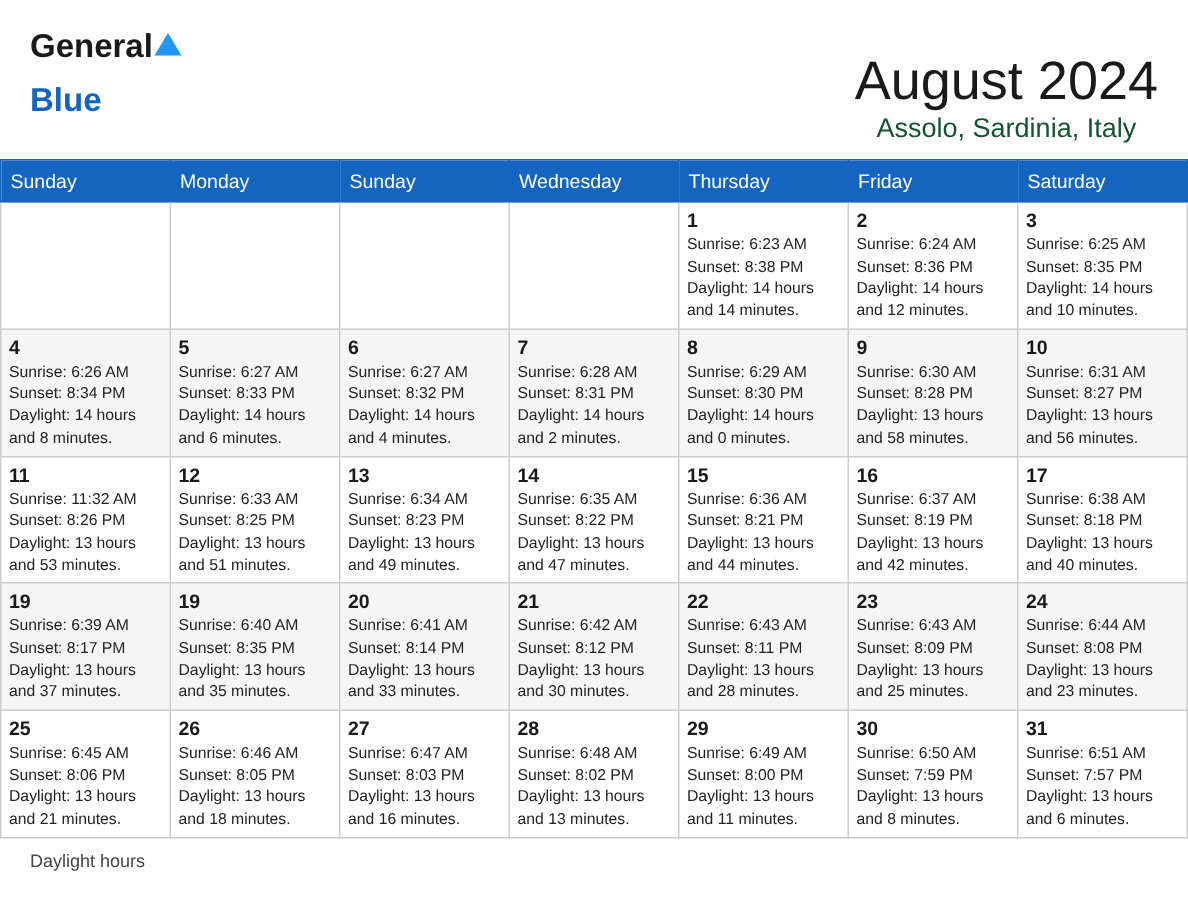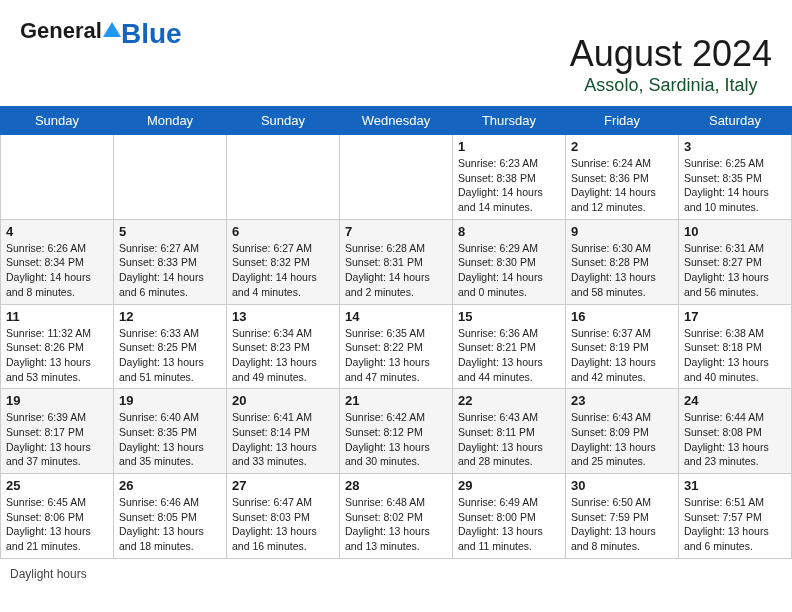--- a/index.html
+++ b/index.html
@@ -11,21 +11,23 @@
       padding: 0;
     }
     .header {
       display: flex;
       justify-content: space-between;
       align-items: flex-start;
       padding: 18px 20px 10px 20px;
     }
     .logo {
       display: flex;
+      flex-direction: column;
       align-items: flex-start;
+      gap: 10px;
     }
     .logo-row {
       display: flex;
       align-items: center;
     }
     .title-block {
       text-align: right;
     }
     .title-block .month-year {
       font-size: 36px;
@@ -39,21 +41,21 @@
       text-align: center;
     }
     .calendar {
       width: 100%;
       border-collapse: collapse;
       font-size: 11px;
     }
     .calendar th {
       background: #1565c0;
       color: #fff;
-      text-align: center;
+      text-align: left;
       padding: 6px 6px;
       font-size: 13px;
       font-weight: normal;
       border: 1px solid #1565c0;
     }
     .calendar td {
       border: 1px solid #ccc;
       vertical-align: top;
       padding: 4px 5px;
       width: calc(100% / 7);
@@ -70,21 +72,21 @@
       display: block;
       margin-bottom: 2px;
     }
     .day-info {
       font-size: 10.5px;
       color: #222;
       line-height: 1.4;
     }
     .empty { background: #fff !important; }
     .footer {
-      padding: 8px 10px;
+      padding: 8px 20px;
       font-size: 12px;
       color: #444;
     }
     .tri {
       display: inline-block;
       width: 0;
       height: 0;
       border-left: 9px solid transparent;
       border-right: 9px solid transparent;
       border-bottom: 15px solid #2196f3;
@@ -97,21 +99,21 @@
 </head>
 <body>
 
 <div class="header">
   <div class="logo">
     <div class="logo-row">
       <span style="font-size:22px;font-weight:bold;color:#1a1a1a;">General</span>
       <span class="tri"></span>
     </div>
     <div class="logo-row">
-      <span style="font-size:28px;font-weight:bold;color:#1565c0;">Blue</span>
+      <span style="font-size:22px;font-weight:bold;color:#1565c0;">Blue</span>
     </div>
   </div>
   <div class="title-block">
     <div class="month-year">August 2024</div>
     <div class="location">Assolo, Sardinia, Italy</div>
   </div>
 </div>
 
 <table class="calendar">
   <thead>

